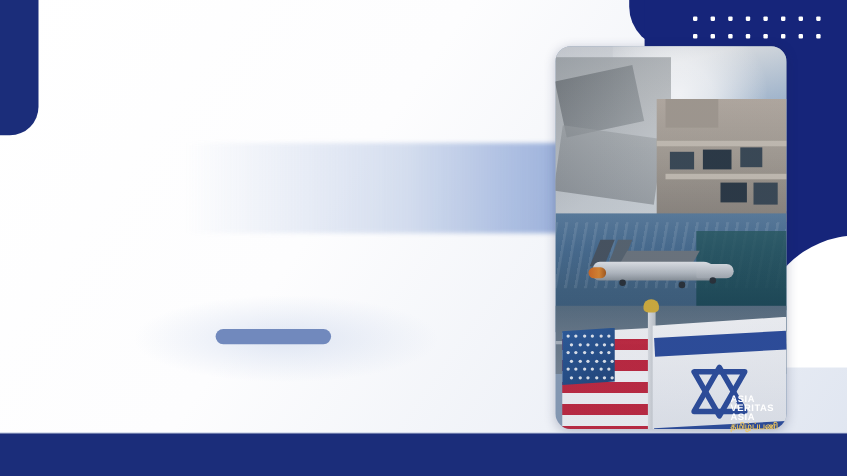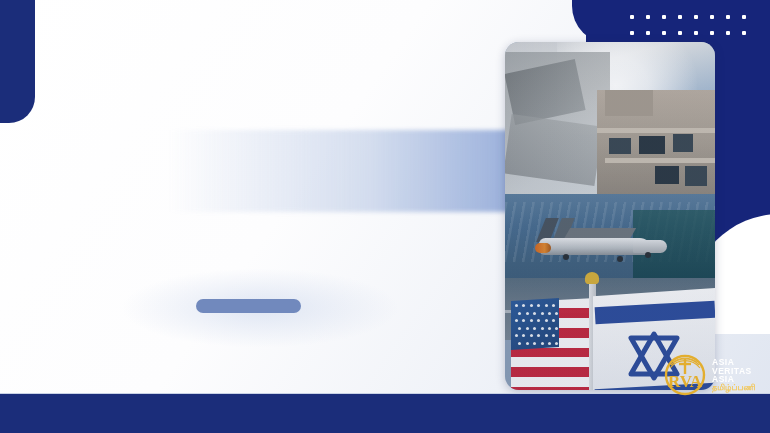--- a/index.html
+++ b/index.html
@@ -463,31 +463,20 @@
     <div class="ph ph-tint"></div>
   </div>
 
   <div class="headline">
   </div>
 
   <div class="bottom-bar-hairline"></div>
   <div class="bottom-bar"></div>
 
   <div class="logo-wrap">
-    <div class="logo-mark">
-      <svg viewBox="0 0 42 42" width="42" height="42">
-        <circle cx="21" cy="21" r="19" fill="none" stroke="#e3ae2f" stroke-width="2.4"></circle>
-        <path d="M6 14 A19 19 0 0 1 36 14" fill="none" stroke="#e3ae2f" stroke-width="1.2"></path>
-        <path d="M7 11 A19 19 0 0 1 35 11" fill="none" stroke="#e3ae2f" stroke-width="1.2"></path>
-        <path d="M9 8.5 A19 19 0 0 1 33 8.5" fill="none" stroke="#e3ae2f" stroke-width="1.2"></path>
-        <path d="M21 5 L21 20" stroke="#e3ae2f" stroke-width="2.4" fill="none"></path>
-        <path d="M15 10 L27 10" stroke="#e3ae2f" stroke-width="2.4" fill="none"></path>
-        <text x="21" y="33" font-family="Liberation Serif, serif" font-size="17" font-weight="bold" fill="#e3ae2f" text-anchor="middle">RVA</text>
-      </svg>
-    </div>
     <div class="logo-text">
       <span>ASIA</span>
       <span>VERITAS</span>
       <span>ASIA</span>
       <span class="tamil">தமிழ்ப்பணி</span>
     </div>
   </div>
 
 </div>
 

